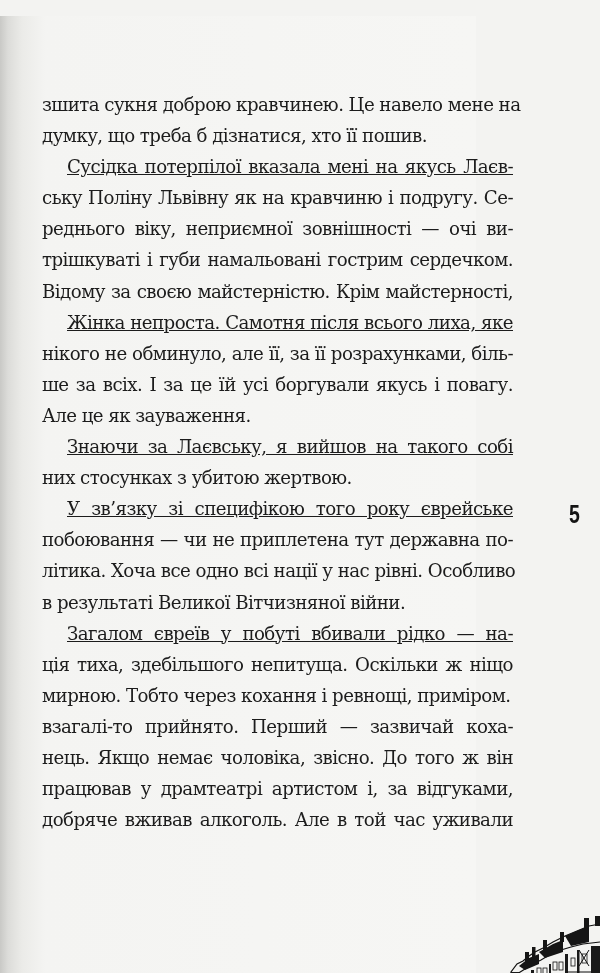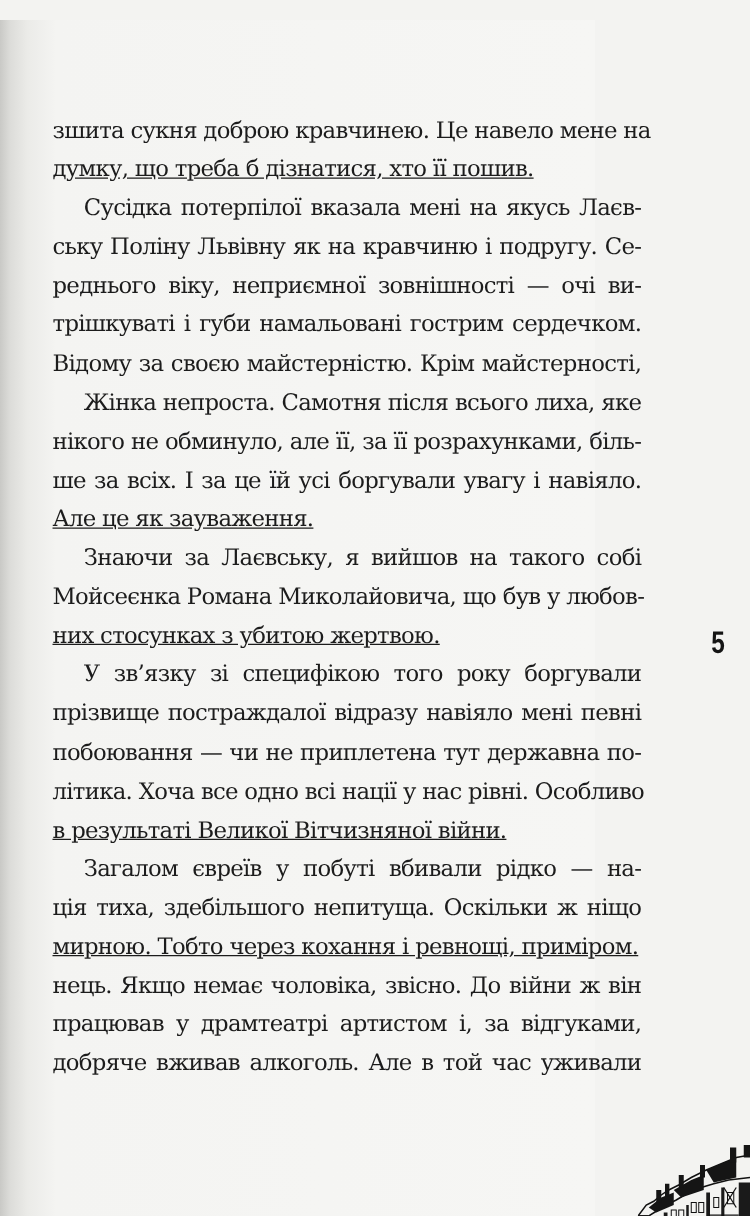--- a/index.html
+++ b/index.html
@@ -35,24 +35,24 @@
     }
     .line {
       display: block;
       white-space: nowrap;
       text-align: justify;
       text-align-last: justify;
       height: 31.1px;
     }
     .line.last {
       text-align-last: left;
-      text-decoration: underline;
     }
     .line.indent {
       padding-left: 25px;
+      text-decoration: underline;
     }
     .page-number {
       position: absolute;
       left: 569px;
       top: 484px;
       font-family: "Liberation Sans", "DejaVu Sans", sans-serif;
       font-weight: bold;
       font-size: 25px;
       color: #141414;
       transform: scaleX(0.78);
@@ -74,34 +74,33 @@
   <div class="text-block">
     <span class="line">зшита сукня доброю кравчинею. Це навело мене на</span>
     <span class="line last">думку, що треба б дізнатися, хто її пошив.</span>
     <span class="line indent">Сусідка потерпілої вказала мені на якусь Лаєв-</span>
     <span class="line">ську Поліну Львівну як на кравчиню і подругу. Се-</span>
     <span class="line">реднього віку, неприємної зовнішності — очі ви-</span>
     <span class="line">трішкуваті і губи намальовані гострим сердечком.</span>
     <span class="line">Відому за своєю майстерністю. Крім майстерності,</span>
     <span class="line indent">Жінка непроста. Самотня після всього лиха, яке</span>
     <span class="line">нікого не обминуло, але її, за її розрахунками, біль-</span>
-    <span class="line">ше за всіх. І за це їй усі боргували увагу і навіяло.</span>
+    <span class="line">ше за всіх. І за це їй усі боргували якусь і повагу.</span>
     <span class="line last">Але це як зауваження.</span>
     <span class="line indent">Знаючи за Лаєвську, я вийшов на такого собі</span>
-    <span class="line">Мойсеєнка Романа Миколайовича, що був у любов-</span>
     <span class="line last">них стосунках з убитою жертвою.</span>
-    <span class="line indent">У зв’язку зі специфікою того року боргували</span>
-    <span class="line">прізвище постраждалої відразу навіяло мені певні</span>
+    <span class="line indent">У зв’язку зі специфікою того року єврейське</span>
     <span class="line">побоювання — чи не приплетена тут державна по-</span>
     <span class="line">літика. Хоча все одно всі нації у нас рівні. Особливо</span>
     <span class="line last">в результаті Великої Вітчизняної війни.</span>
     <span class="line indent">Загалом євреїв у побуті вбивали рідко — на-</span>
     <span class="line">ція тиха, здебільшого непитуща. Оскільки ж ніщо</span>
     <span class="line last">мирною. Тобто через кохання і ревнощі, приміром.</span>
-    <span class="line">нець. Якщо немає чоловіка, звісно. До війни ж він</span>
+    <span class="line">взагалі-то прийнято. Перший — зазвичай коха-</span>
+    <span class="line">нець. Якщо немає чоловіка, звісно. До того ж він</span>
     <span class="line">працював у драмтеатрі артистом і, за відгуками,</span>
     <span class="line">добряче вживав алкоголь. Але в той час уживали</span>
 
   </div>
 
   <div class="page-number">5</div>
 
   <div class="illustration">
     <svg width="95" height="75" viewBox="0 0 95 75" xmlns="http://www.w3.org/2000/svg">
 

